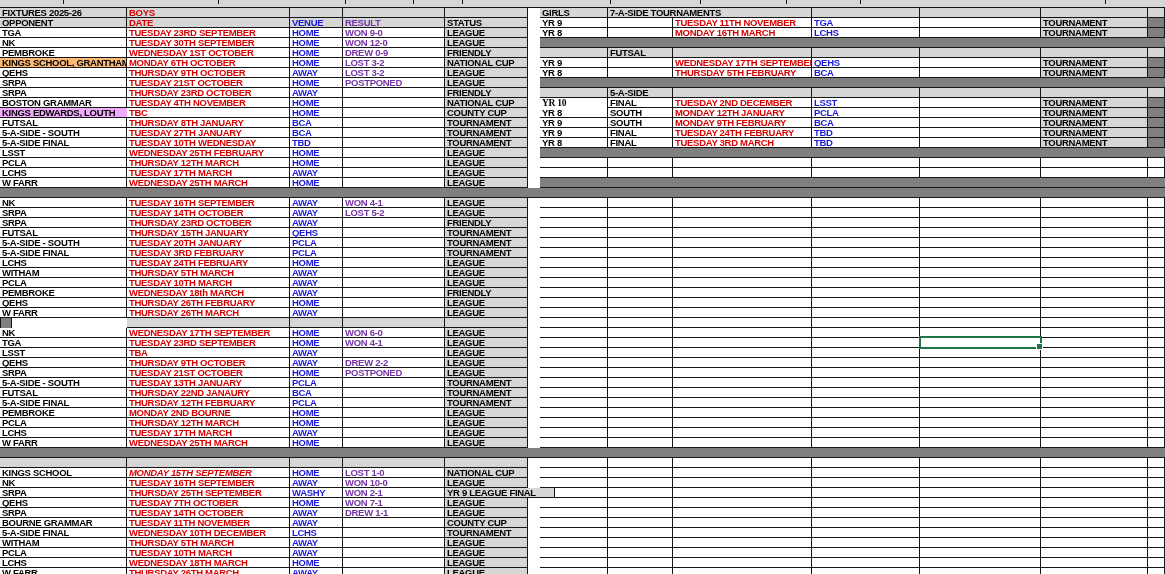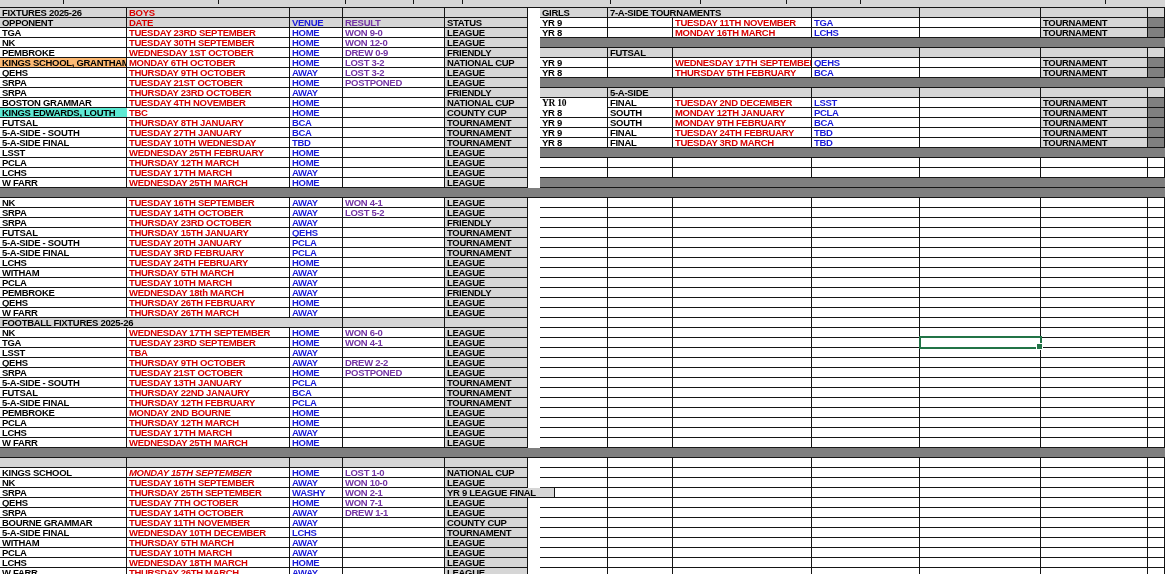--- a/index.html
+++ b/index.html
@@ -117,21 +117,21 @@
     <div class="cell" style="left: 290px; top: 98px; width: 53px; height: 10px; background: rgb(255, 255, 255); color: rgb(26, 26, 217); z-index: auto;">HOME</div>
     <div class="cell" style="left: 343px; top: 98px; width: 102px; height: 10px; background: rgb(255, 255, 255); color: rgb(0, 0, 0); z-index: auto;"></div>
     <div class="cell" style="left: 445px; top: 98px; width: 83px; height: 10px; background: rgb(214, 214, 214); color: rgb(0, 0, 0); z-index: auto;">NATIONAL CUP</div>
     <div class="cell" style="left: 540px; top: 98px; width: 68px; height: 20px; background: rgb(255, 255, 255); color: rgb(0, 0, 0); z-index: auto; font-family: Liberation Serif, serif;">YR 10</div>
     <div class="cell" style="left: 608px; top: 98px; width: 65px; height: 10px; background: rgb(255, 255, 255); color: rgb(0, 0, 0); z-index: auto;">FINAL</div>
     <div class="cell" style="left: 673px; top: 98px; width: 139px; height: 10px; background: rgb(255, 255, 255); color: rgb(217, 0, 0); z-index: auto;">TUESDAY 2ND DECEMBER</div>
     <div class="cell" style="left: 812px; top: 98px; width: 108px; height: 10px; background: rgb(255, 255, 255); color: rgb(26, 26, 217); z-index: auto;">LSST</div>
     <div class="cell" style="left: 920px; top: 98px; width: 121px; height: 10px; background: rgb(255, 255, 255); color: rgb(0, 0, 0); z-index: auto;"></div>
     <div class="cell" style="left: 1041px; top: 98px; width: 107px; height: 10px; background: rgb(214, 214, 214); color: rgb(0, 0, 0); z-index: auto;">TOURNAMENT</div>
     <div class="cell" style="left: 1148px; top: 98px; width: 17px; height: 10px; background: rgb(127, 127, 127); color: rgb(0, 0, 0); z-index: auto;"></div>
-    <div class="cell" style="left: 0px; top: 108px; width: 150px; height: 10px; background: #5eead4; color: rgb(0, 0, 0); z-index: auto;">KINGS EDWARDS, LOUTH</div>
+    <div class="cell" style="left: 0px; top: 108px; width: 150px; height: 10px; background: #f0abfc; color: rgb(0, 0, 0); z-index: auto;">KINGS EDWARDS, LOUTH</div>
     <div class="cell" style="left: 127px; top: 108px; width: 163px; height: 10px; background: rgb(255, 255, 255); color: rgb(217, 0, 0); z-index: auto;">TBC</div>
     <div class="cell" style="left: 290px; top: 108px; width: 53px; height: 10px; background: rgb(255, 255, 255); color: rgb(26, 26, 217); z-index: auto;">HOME</div>
     <div class="cell" style="left: 343px; top: 108px; width: 102px; height: 10px; background: rgb(255, 255, 255); color: rgb(0, 0, 0); z-index: auto;"></div>
     <div class="cell" style="left: 445px; top: 108px; width: 83px; height: 10px; background: rgb(214, 214, 214); color: rgb(0, 0, 0); z-index: auto;">COUNTY CUP</div>
     <div class="cell" style="left: 540px; top: 108px; width: 68px; height: 10px; background: rgb(255, 255, 255); color: rgb(0, 0, 0); z-index: auto;">YR 8</div>
     <div class="cell" style="left: 608px; top: 108px; width: 65px; height: 10px; background: rgb(255, 255, 255); color: rgb(0, 0, 0); z-index: auto;">SOUTH</div>
     <div class="cell" style="left: 673px; top: 108px; width: 139px; height: 10px; background: rgb(255, 255, 255); color: rgb(217, 0, 0); z-index: auto;">MONDAY 12TH JANUARY</div>
     <div class="cell" style="left: 812px; top: 108px; width: 108px; height: 10px; background: rgb(255, 255, 255); color: rgb(26, 26, 217); z-index: auto;">PCLA</div>
     <div class="cell" style="left: 920px; top: 108px; width: 121px; height: 10px; background: rgb(255, 255, 255); color: rgb(0, 0, 0); z-index: auto;"></div>
     <div class="cell" style="left: 1041px; top: 108px; width: 107px; height: 10px; background: rgb(214, 214, 214); color: rgb(0, 0, 0); z-index: auto;">TOURNAMENT</div>
@@ -347,21 +347,20 @@
     <div class="cell" style="left: 290px; top: 308px; width: 53px; height: 10px; background: rgb(255, 255, 255); color: rgb(26, 26, 217); z-index: auto;">AWAY</div>
     <div class="cell" style="left: 343px; top: 308px; width: 102px; height: 10px; background: rgb(255, 255, 255); color: rgb(0, 0, 0); z-index: auto;"></div>
     <div class="cell" style="left: 445px; top: 308px; width: 83px; height: 10px; background: rgb(214, 214, 214); color: rgb(0, 0, 0); z-index: auto;">LEAGUE</div>
     <div class="cell" style="left: 540px; top: 308px; width: 68px; height: 10px; background: rgb(255, 255, 255); color: rgb(0, 0, 0); z-index: auto;"></div>
     <div class="cell" style="left: 608px; top: 308px; width: 65px; height: 10px; background: rgb(255, 255, 255); color: rgb(0, 0, 0); z-index: auto;"></div>
     <div class="cell" style="left: 673px; top: 308px; width: 139px; height: 10px; background: rgb(255, 255, 255); color: rgb(0, 0, 0); z-index: auto;"></div>
     <div class="cell" style="left: 812px; top: 308px; width: 108px; height: 10px; background: rgb(255, 255, 255); color: rgb(0, 0, 0); z-index: auto;"></div>
     <div class="cell" style="left: 920px; top: 308px; width: 121px; height: 10px; background: rgb(255, 255, 255); color: rgb(0, 0, 0); z-index: auto;"></div>
     <div class="cell" style="left: 1041px; top: 308px; width: 107px; height: 10px; background: rgb(255, 255, 255); color: rgb(0, 0, 0); z-index: auto;"></div>
     <div class="cell" style="left: 1148px; top: 308px; width: 17px; height: 10px; background: rgb(255, 255, 255); color: rgb(0, 0, 0); z-index: auto;"></div>
-    <div class="cell" style="left: 0px; top: 318px; width: 343px; height: 10px; background: rgb(214, 214, 214); color: rgb(0, 0, 0); z-index: 10;">FOOTBALL FIXTURES 2025-26</div>
     <div class="cell" style="left: 127px; top: 318px; width: 163px; height: 10px; background: rgb(214, 214, 214); color: rgb(0, 0, 0); z-index: auto;"></div>
     <div class="cell" style="left: 290px; top: 318px; width: 53px; height: 10px; background: rgb(214, 214, 214); color: rgb(0, 0, 0); z-index: auto;"></div>
     <div class="cell" style="left: 343px; top: 318px; width: 102px; height: 10px; background: rgb(214, 214, 214); color: rgb(0, 0, 0); z-index: auto;"></div>
     <div class="cell" style="left: 445px; top: 318px; width: 83px; height: 10px; background: rgb(214, 214, 214); color: rgb(0, 0, 0); z-index: auto;"></div>
     <div class="cell" style="left: 540px; top: 318px; width: 68px; height: 10px; background: rgb(255, 255, 255); color: rgb(0, 0, 0); z-index: auto;"></div>
     <div class="cell" style="left: 608px; top: 318px; width: 65px; height: 10px; background: rgb(255, 255, 255); color: rgb(0, 0, 0); z-index: auto;"></div>
     <div class="cell" style="left: 673px; top: 318px; width: 139px; height: 10px; background: rgb(255, 255, 255); color: rgb(0, 0, 0); z-index: auto;"></div>
     <div class="cell" style="left: 812px; top: 318px; width: 108px; height: 10px; background: rgb(255, 255, 255); color: rgb(0, 0, 0); z-index: auto;"></div>
     <div class="cell" style="left: 920px; top: 318px; width: 121px; height: 10px; background: rgb(255, 255, 255); color: rgb(0, 0, 0); z-index: auto;"></div>
     <div class="cell" style="left: 1041px; top: 318px; width: 107px; height: 10px; background: rgb(255, 255, 255); color: rgb(0, 0, 0); z-index: auto;"></div>

